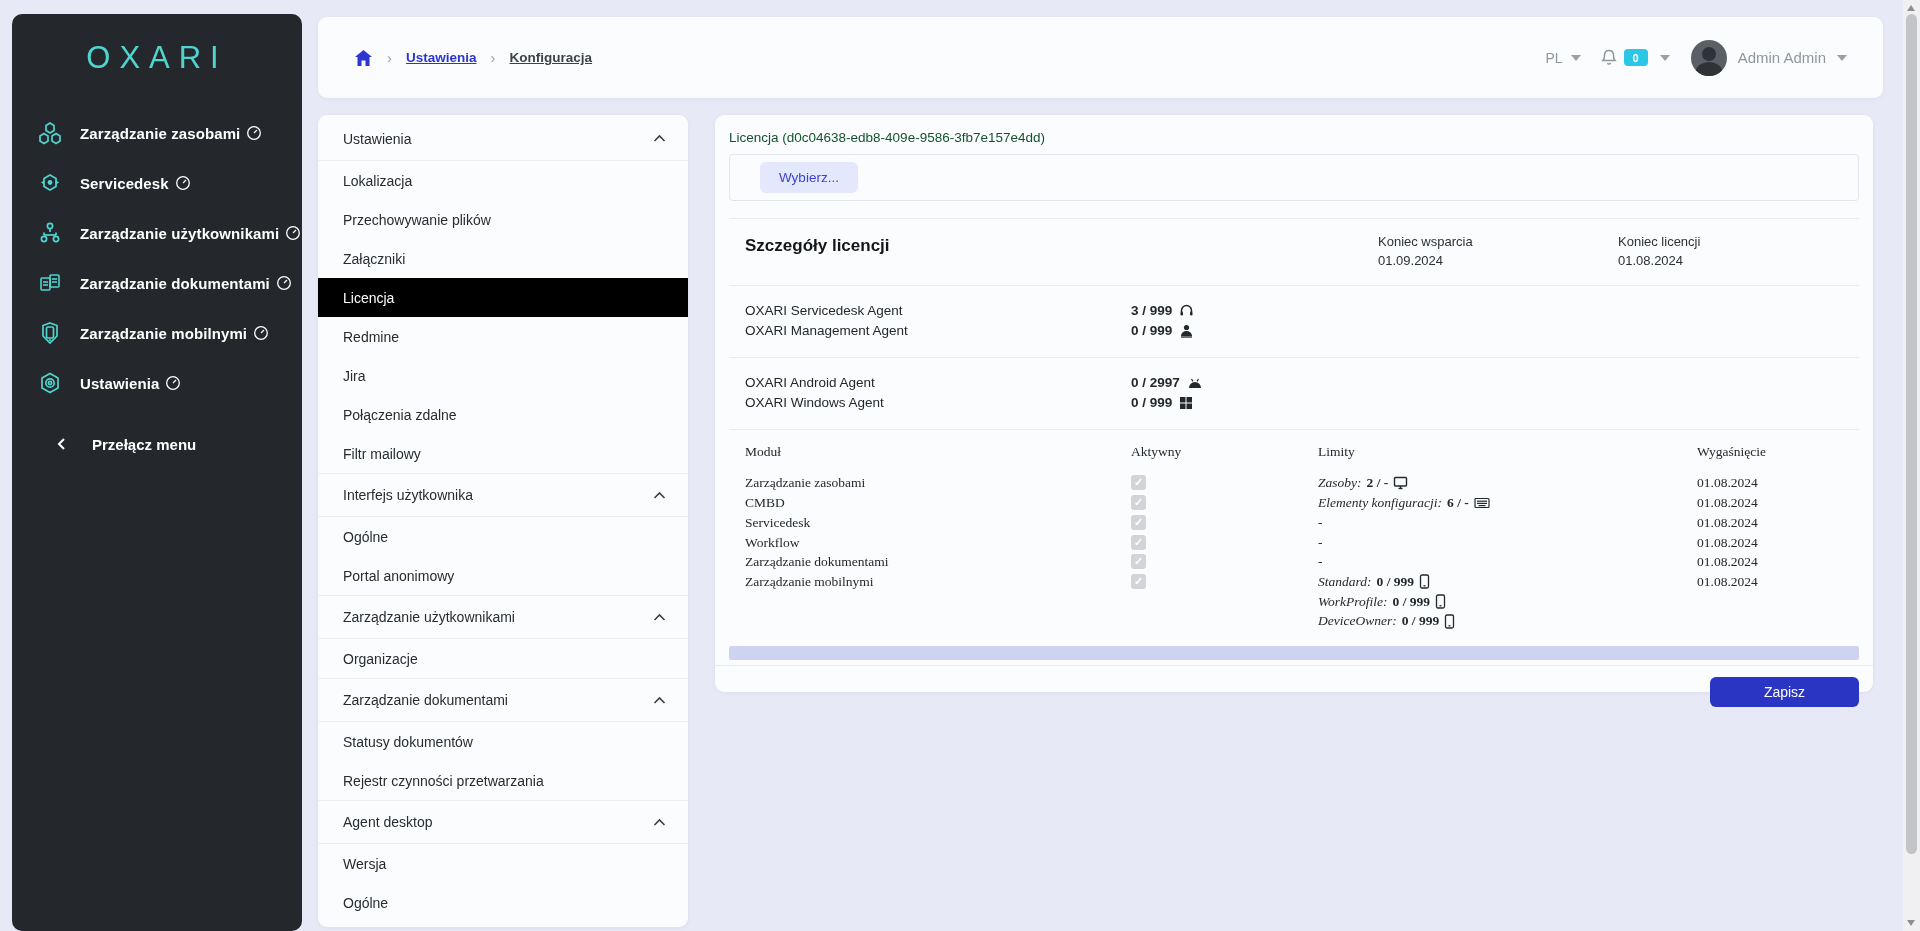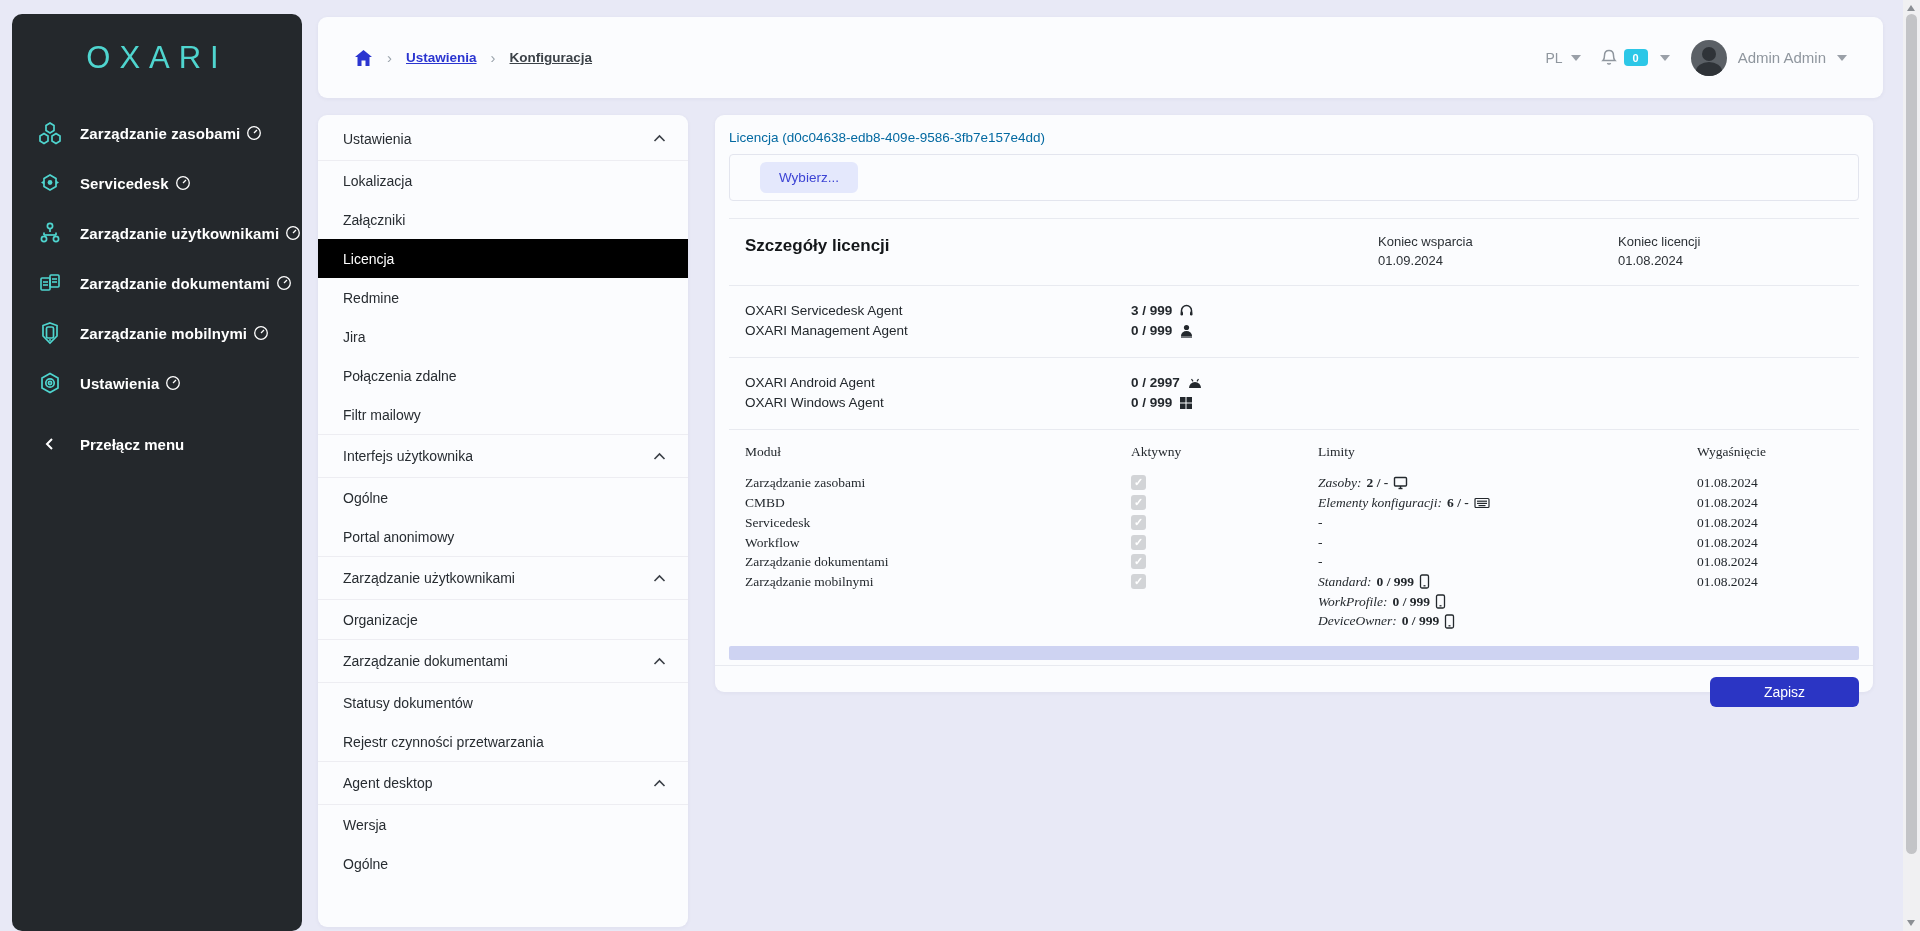--- a/index.html
+++ b/index.html
@@ -19,21 +19,21 @@
   .vscroll .arrow.down { bottom:5px; border-top:6px solid #8b8f94; }
 
   
   .sidebar { position:absolute; left:12px; top:14px; width:290px; height:917px; background:#24282c; border-radius:10px; }
   .logo { text-align:center; padding-top:26px; color:#4fd5cf; font-size:31px; font-weight:400; letter-spacing:9px; }
   .side-nav { margin-top:32px; }
   .side-item { height:50px; display:flex; align-items:center; padding-left:24px; cursor:pointer; }
   .side-item .sicon { width:28px; display:flex; justify-content:center; margin-right:16px; flex:0 0 28px; }
   .side-item .slabel { color:#fff; font-size:15px; font-weight:700; letter-spacing:.1px; }
   .side-item .gauge { margin-left:6px; display:flex; }
-  .side-toggle { margin-top:14px; height:44px; display:flex; align-items:center; padding-left:24px; cursor:pointer; }
+  .side-toggle { margin-top:14px; height:44px; display:flex; align-items:center; padding-left:36px; cursor:pointer; }
   .side-toggle .sicon { width:28px; flex:0 0 28px; margin-right:16px; display:flex; justify-content:center; }
   .side-toggle .slabel { color:#fff; font-size:15px; font-weight:700; }
 
   
   .card { position:absolute; background:#fbfcfe; border-radius:9px; box-shadow:0 1px 4px rgba(40,45,80,.05); }
 
   
   .topbar { left:318px; top:17px; width:1565px; height:81px; display:flex; align-items:center; padding:0 36px; }
   .crumbs { display:flex; align-items:center; gap:14px; }
   .crumb-sep { color:#9aa3ab; font-size:15px; }
@@ -54,21 +54,21 @@
   .menu { left:318px; top:115px; width:370px; height:812px; overflow:hidden; padding-top:2px; }
   .mrow { display:flex; align-items:center; padding:0 22px 0 25px; font-size:14px; color:#272c31; cursor:pointer; }
   .mrow.item { height:39px; }
   .mrow.header { height:44px; border-bottom:1px solid #ededf2; }
   .mrow.header + .mrow.header, .mrow.item + .mrow.header { border-top:1px solid #ededf2; }
   .mrow.header .chev { margin-left:auto; display:flex; }
   .mrow.selected { background:#000000; color:#fff; }
 
   
   .main { left:715px; top:115px; width:1158px; height:577px; }
-  .lic-title { margin:15px 14px 9px; font-size:13.5px; color:#0369a1; }
+  .lic-title { margin:15px 14px 9px; font-size:13.5px; color:#14532d; }
   .chooser { margin:0 14px; border:1px solid #e3e5ee; border-radius:4px; padding:7px 30px; }
   .btn-choose { display:inline-block; background:#e4e8fc; color:#3c43d4; font-size:13.5px; padding:8px 19px; border-radius:6px; border:none; cursor:pointer; font-family:inherit; }
   .details-head { margin:17px 14px 0; border-top:1px solid #e8eaf0; border-bottom:1px solid #e8eaf0; display:flex; padding:14px 16px 14px; }
   .details-title { flex:1; font-size:17px; font-weight:700; color:#14171a; padding-top:3px; }
   .date-block { width:240px; font-size:13px; color:#2c3136; line-height:1.45; }
   .date-block.last { width:225px; }
   .agents { margin:0 14px; padding:15px 16px 16px; }
   .agents.b2 { border-top:1px solid #e8eaf0; border-bottom:1px solid #e8eaf0; }
   .arow { display:flex; align-items:center; height:20px; }
   .arow .aname { width:386px; font-size:13.5px; color:#23282d; }
@@ -254,20 +254,23 @@
   <div class="mrow header">
     <span>Ustawienia</span>
     <span class="chev ic">
         <svg width="13" height="9" viewBox="0 0 13 9" fill="none" stroke="#3a3f46" stroke-width="1.6">
           <polyline points="1.5,7 6.5,2 11.5,7"></polyline>
         </svg>
       </span>
   </div>
   <div class="mrow item">
       <span>Lokalizacja</span>
+    </div>
+  <div class="mrow item">
+      <span>Przechowywanie plików</span>
     </div>
   <div class="mrow item">
       <span>Załączniki</span>
     </div>
   <div class="mrow item selected">
       <span>Licencja</span>
     </div>
   <div class="mrow item">
       <span>Redmine</span>
     </div>

